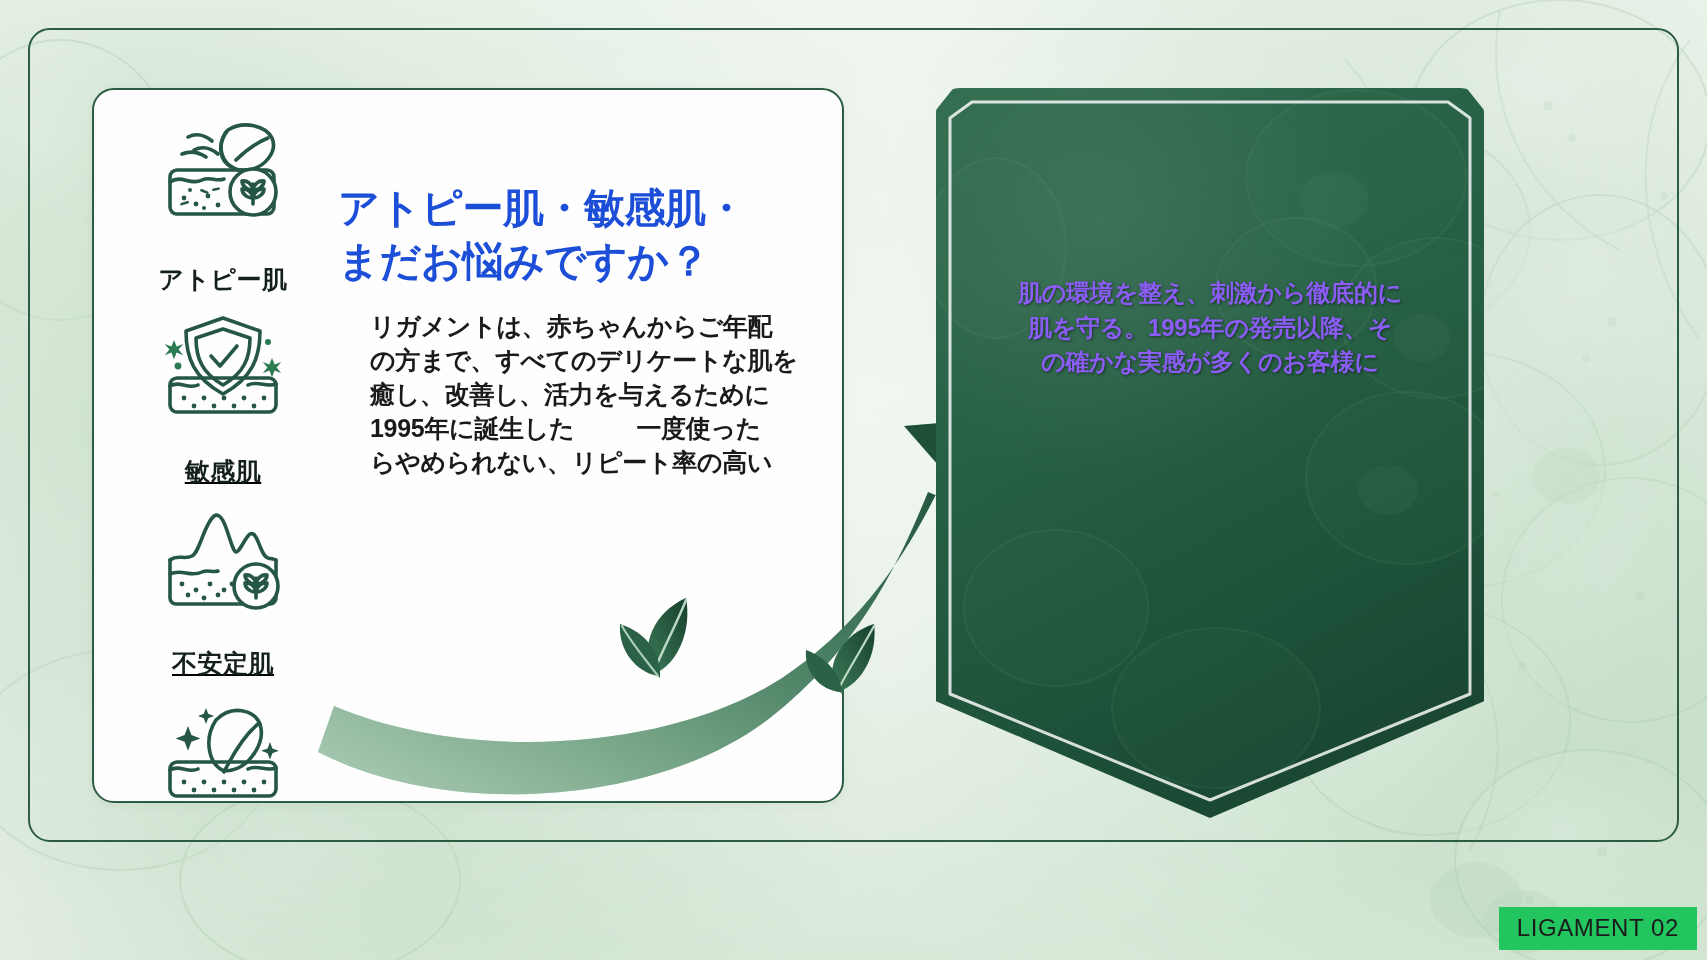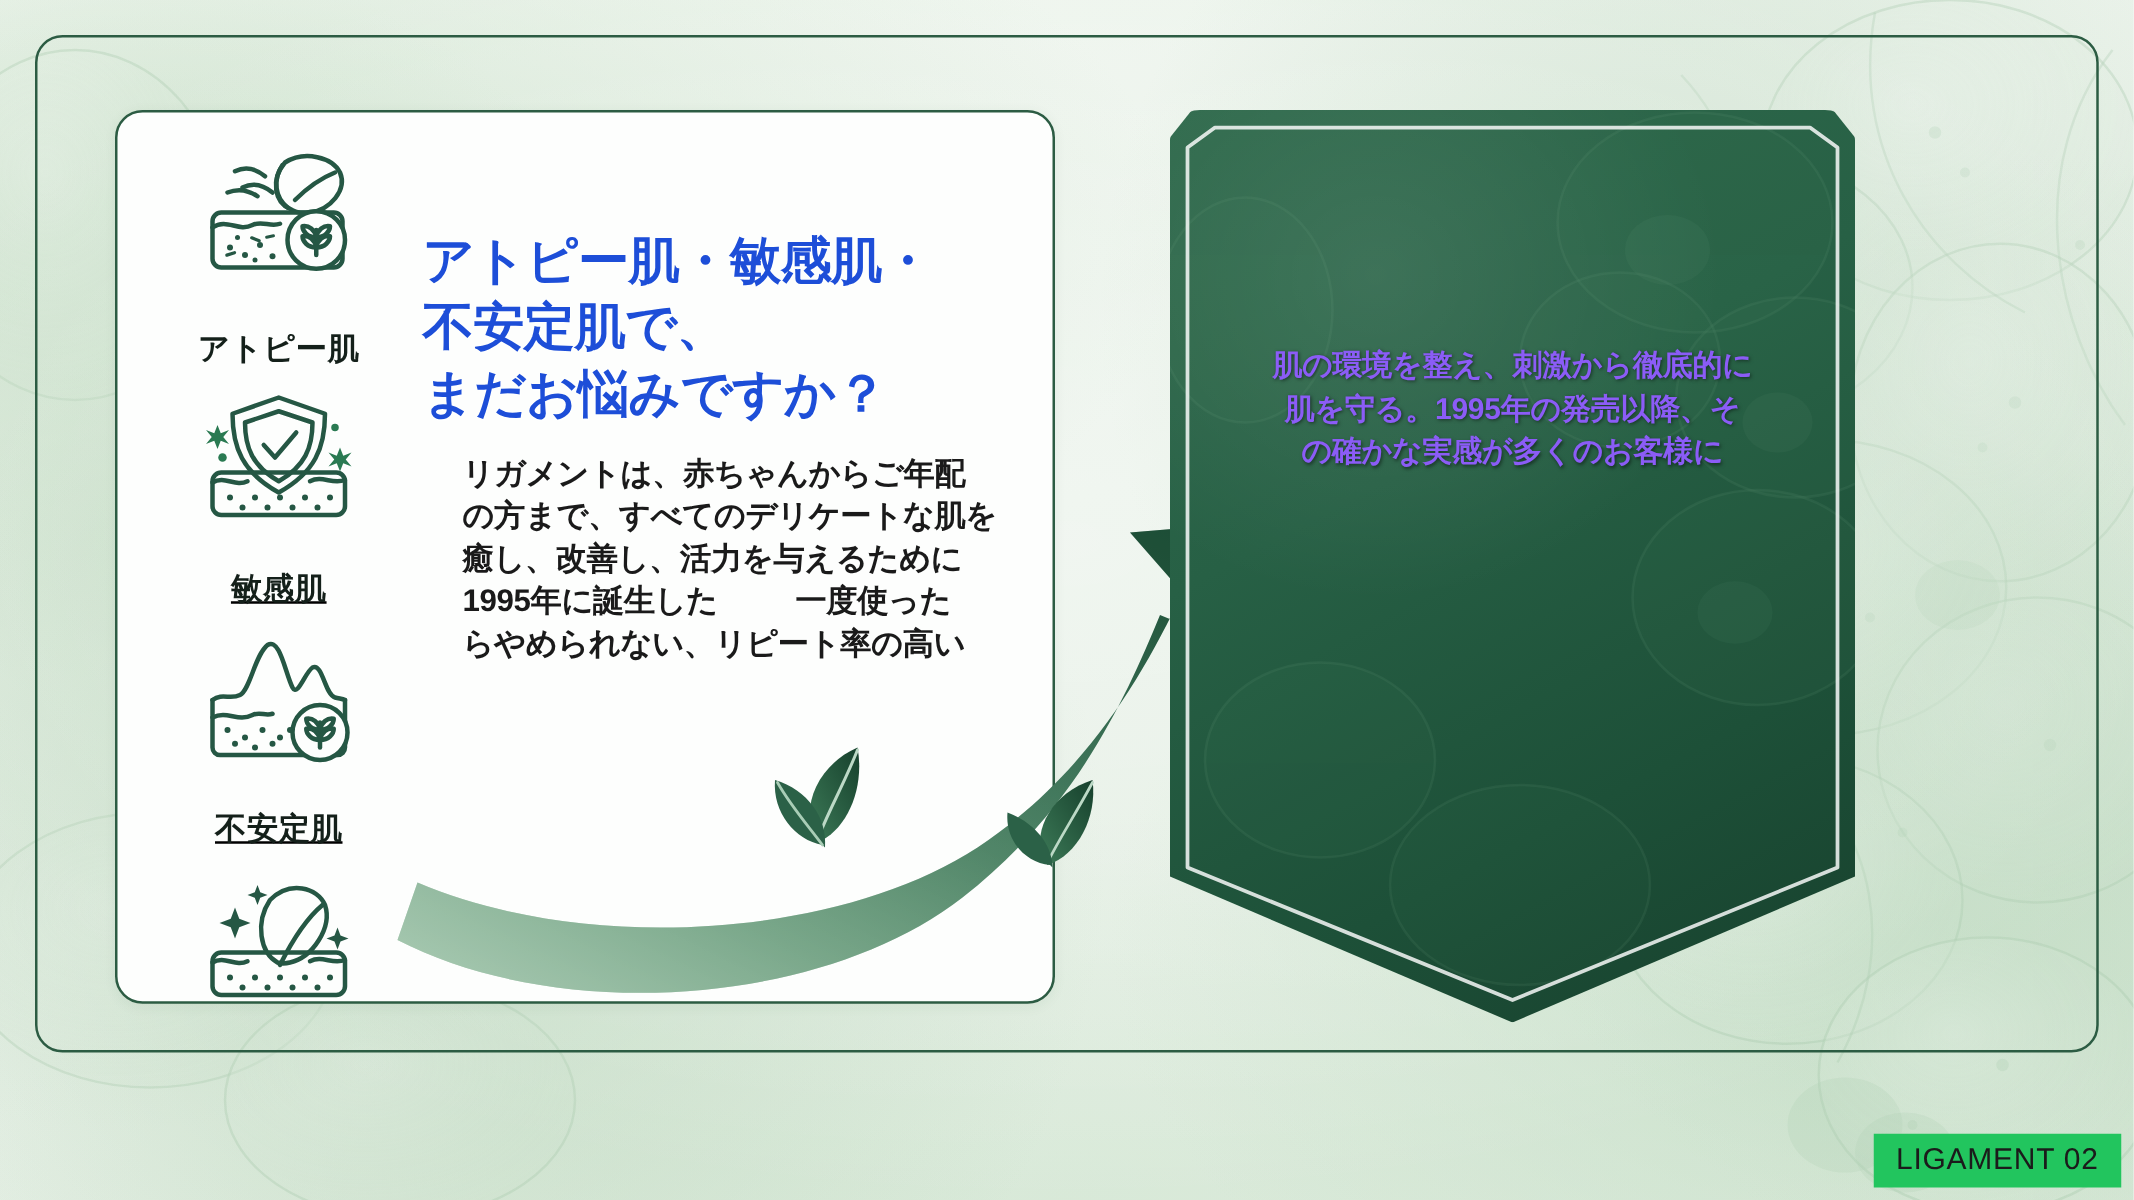--- a/index.html
+++ b/index.html
@@ -338,21 +338,20 @@
         </g>
       </svg>
       <div class="icon-label blank"></div>
     </div>
 
   </div>
 
   <div class="text-col">
     <div class="headline">
       <span class="ln">アトピー肌・敏感肌・</span>
-      <span class="ln">不安定肌で、</span>
       <span class="ln">まだお悩みですか？</span>
     </div>
     <div class="body-copy">
       <span class="ln">リガメントは、赤ちゃんからご年配</span>
       <span class="ln">の方まで、すべてのデリケートな肌を</span>
       <span class="ln">癒し、改善し、活力を与えるために</span>
       <span class="ln"><span>1995年に誕生した</span><span class="gap-sp"></span><span>一度使った</span></span>
       <span class="ln">らやめられない、リピート率の高い</span>
     </div>
   </div>

